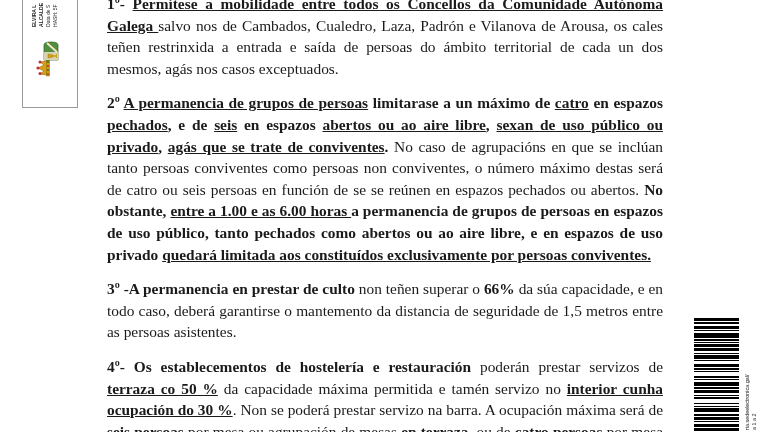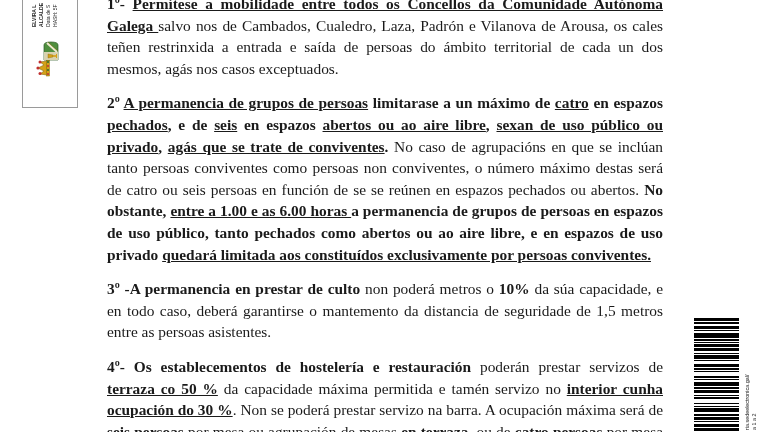--- a/index.html
+++ b/index.html
@@ -160,21 +160,21 @@
       <path d="M29 24 L38 14" stroke="#8a6b0d" stroke-width="0.5" fill="none"></path>
     </svg>
   </div>
 
   <div id="doc-body">
 
     <p class="para"><span class="b">1º- </span><span class="bu">Permítese a mobilidade entre todos os Concellos da Comunidade Autónoma Galega </span><span>salvo nos de Cambados, Cualedro, Laza, Padrón e Vilanova de Arousa, os cales teñen restrinxida a entrada e saída de persoas do ámbito territorial de cada un dos mesmos, agás nos casos exceptuados.</span></p>
 
     <p class="para"><span class="b">2º </span><span class="bu">A permanencia de grupos de persoas</span><span class="b"> limitarase a un máximo de </span><span class="bu">catro</span><span class="b"> en espazos </span><span class="bu">pechados</span><span class="b">, e de </span><span class="bu">seis</span><span class="b"> en espazos </span><span class="bu">abertos ou ao aire libre</span><span class="b">, </span><span class="bu">sexan de uso público ou privado</span><span class="b">, </span><span class="bu">agás que se trate de conviventes</span><span class="b">.</span><span> No caso de agrupacións en que se inclúan tanto persoas conviventes como persoas non conviventes, o número máximo destas será de catro ou seis persoas en función de se se reúnen en espazos pechados ou abertos. </span><span class="b">No obstante, </span><span class="bu">entre a 1.00 e as 6.00 horas </span><span class="b">a permanencia de grupos de persoas en espazos de uso público, tanto pechados como abertos ou ao aire libre, e en espazos de uso privado </span><span class="bu">quedará limitada aos constituídos exclusivamente por persoas conviventes. </span></p>
 
-    <p class="para"><span class="b">3º -A permanencia en prestar de culto</span><span> non poderá metros o </span><span class="b">10%</span><span> da súa capacidade, e en todo caso, deberá garantirse o mantemento da distancia de seguridade de 1,5 metros entre as persoas asistentes.</span></p>
+    <p class="para"><span class="b">3º -A permanencia en prestar de culto</span><span> non teñen superar o </span><span class="b">66%</span><span> da súa capacidade, e en todo caso, deberá garantirse o mantemento da distancia de seguridade de 1,5 metros entre as persoas asistentes.</span></p>
 
     <p class="para"><span class="b">4º- Os establecementos de hostelería e restauración</span><span> poderán prestar servizos de </span><span class="bu">terraza co 50 %</span><span> da capacidade máxima permitida e tamén servizo no </span><span class="bu">interior cunha ocupación do 30 %</span><span>. Non se poderá prestar servizo na barra.  A ocupación máxima será de </span><span class="b">seis persoas</span><span> por mesa ou agrupación de mesas </span><span class="b">en terraza</span><span>, ou de </span><span class="b">catro persoas</span><span> por mesa ou agrupación de mesas </span></p>
 
   </div>
 
   <div id="verification-block">
     <div id="barcode">
         <div class="bar" style="top: 0px; height: 3.26px;"></div>
         <div class="bar" style="top: 4.34px; height: 2.17px;"></div>
         <div class="bar" style="top: 7.6px; height: 3.26px;"></div>

